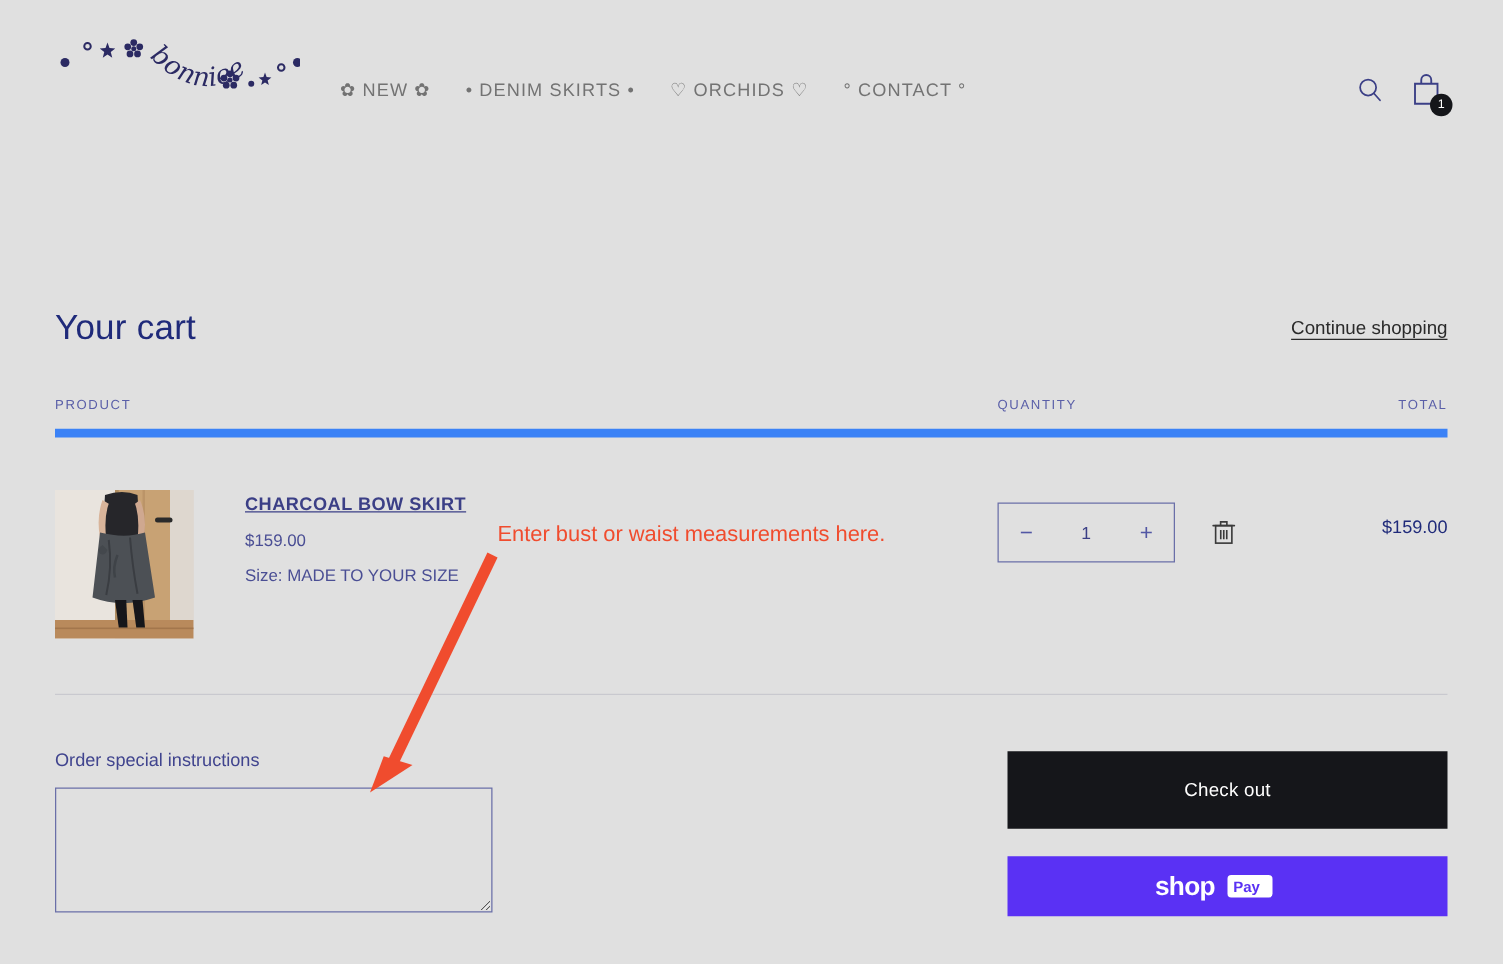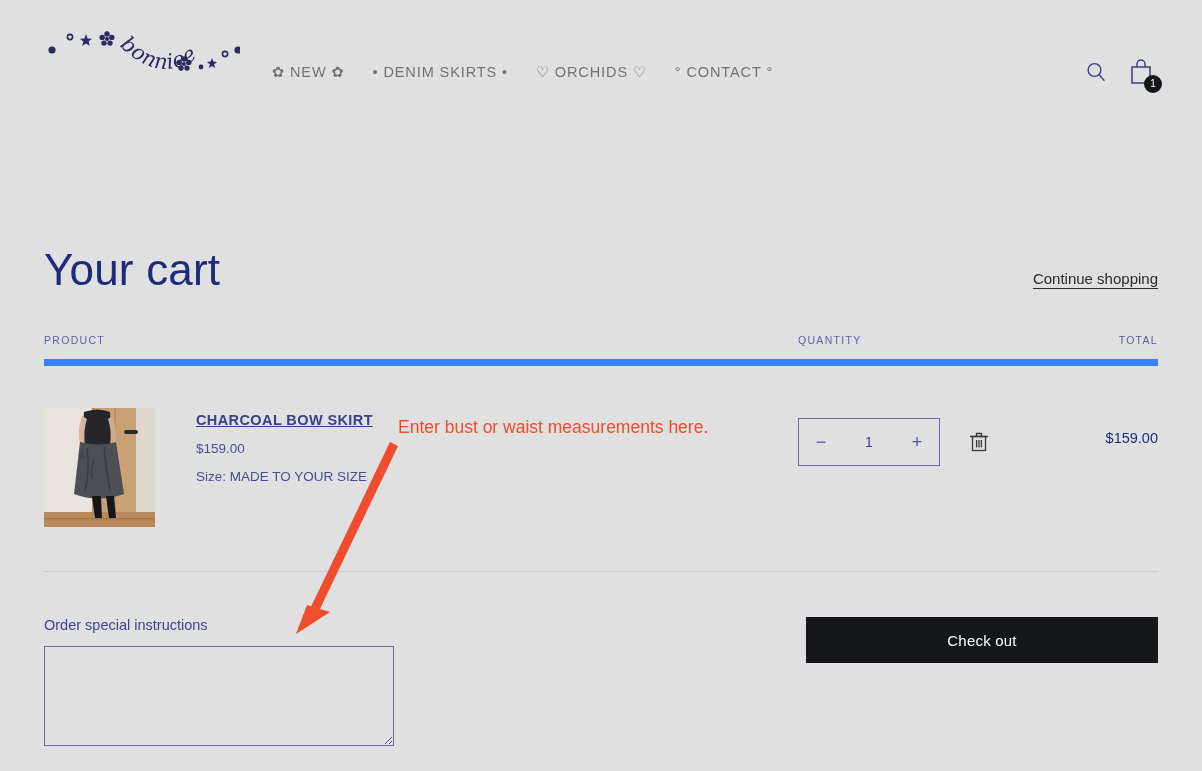--- a/index.html
+++ b/index.html
@@ -86,21 +86,21 @@
     width: 1202px;
     padding: 0 44px;
   }
   .cart-head {
     display: flex;
     align-items: flex-end;
     justify-content: space-between;
     padding-top: 128px;
   }
   .page-title {
-    font-size: 44px;
+    font-size: 28px;
     font-weight: 400;
     color: #1f2a7a;
     margin: 0;
     letter-spacing: 0.2px;
     line-height: 1;
   }
   .continue-link {
     font-size: 15px;
     color: #2a2a2a;
     text-decoration: underline;
@@ -241,21 +241,21 @@
     font-family: "Liberation Sans", sans-serif;
     font-size: 14px;
     color: #2c2c2c;
     padding: 8px;
     display: block;
   }
   .checkout-block { width: 352px; }
   .checkout-btn {
     display: block;
     width: 352px;
-    height: 46px;
+    height: 62px;
     background: #15161a;
     color: #ffffff;
     border: none;
     font-size: 15px;
     cursor: pointer;
     font-family: "Liberation Sans", sans-serif;
     letter-spacing: 0.2px;
   }
   .shoppay-btn {
     display: flex;
@@ -434,20 +434,27 @@
       <div class="row-total">$159.00</div>
     </div>
 
     <div class="cart-footer">
       <div class="notes-block">
         <label class="notes-label" for="order-notes">Order special instructions</label>
         <textarea id="order-notes" class="notes-input" placeholder="" style=""></textarea>
       </div>
       <div class="checkout-block">
         <button class="checkout-btn">Check out</button>
+        <button class="shoppay-btn" aria-label="Shop Pay">
+          <svg width="116" height="26" viewBox="0 0 116 26" aria-hidden="true">
+            <text x="0" y="20" font-family="'Liberation Sans', sans-serif" font-size="21" font-weight="bold" fill="#ffffff" letter-spacing="-0.6">shop</text>
+            <rect x="58" y="4" width="36" height="18" rx="3" fill="#ffffff"></rect>
+            <text x="62.5" y="17.5" font-family="'Liberation Sans', sans-serif" font-size="12" font-weight="bold" fill="#5a31f4">Pay</text>
+          </svg>
+        </button>
       </div>
     </div>
 
   </section>
 </main>
 
 <div class="annotation-layer">
   <div class="annot-text">Enter bust or waist measurements here.</div>
   <svg width="1202" height="771" style="position:absolute;left:0;top:0;" aria-hidden="true">
     <g>

